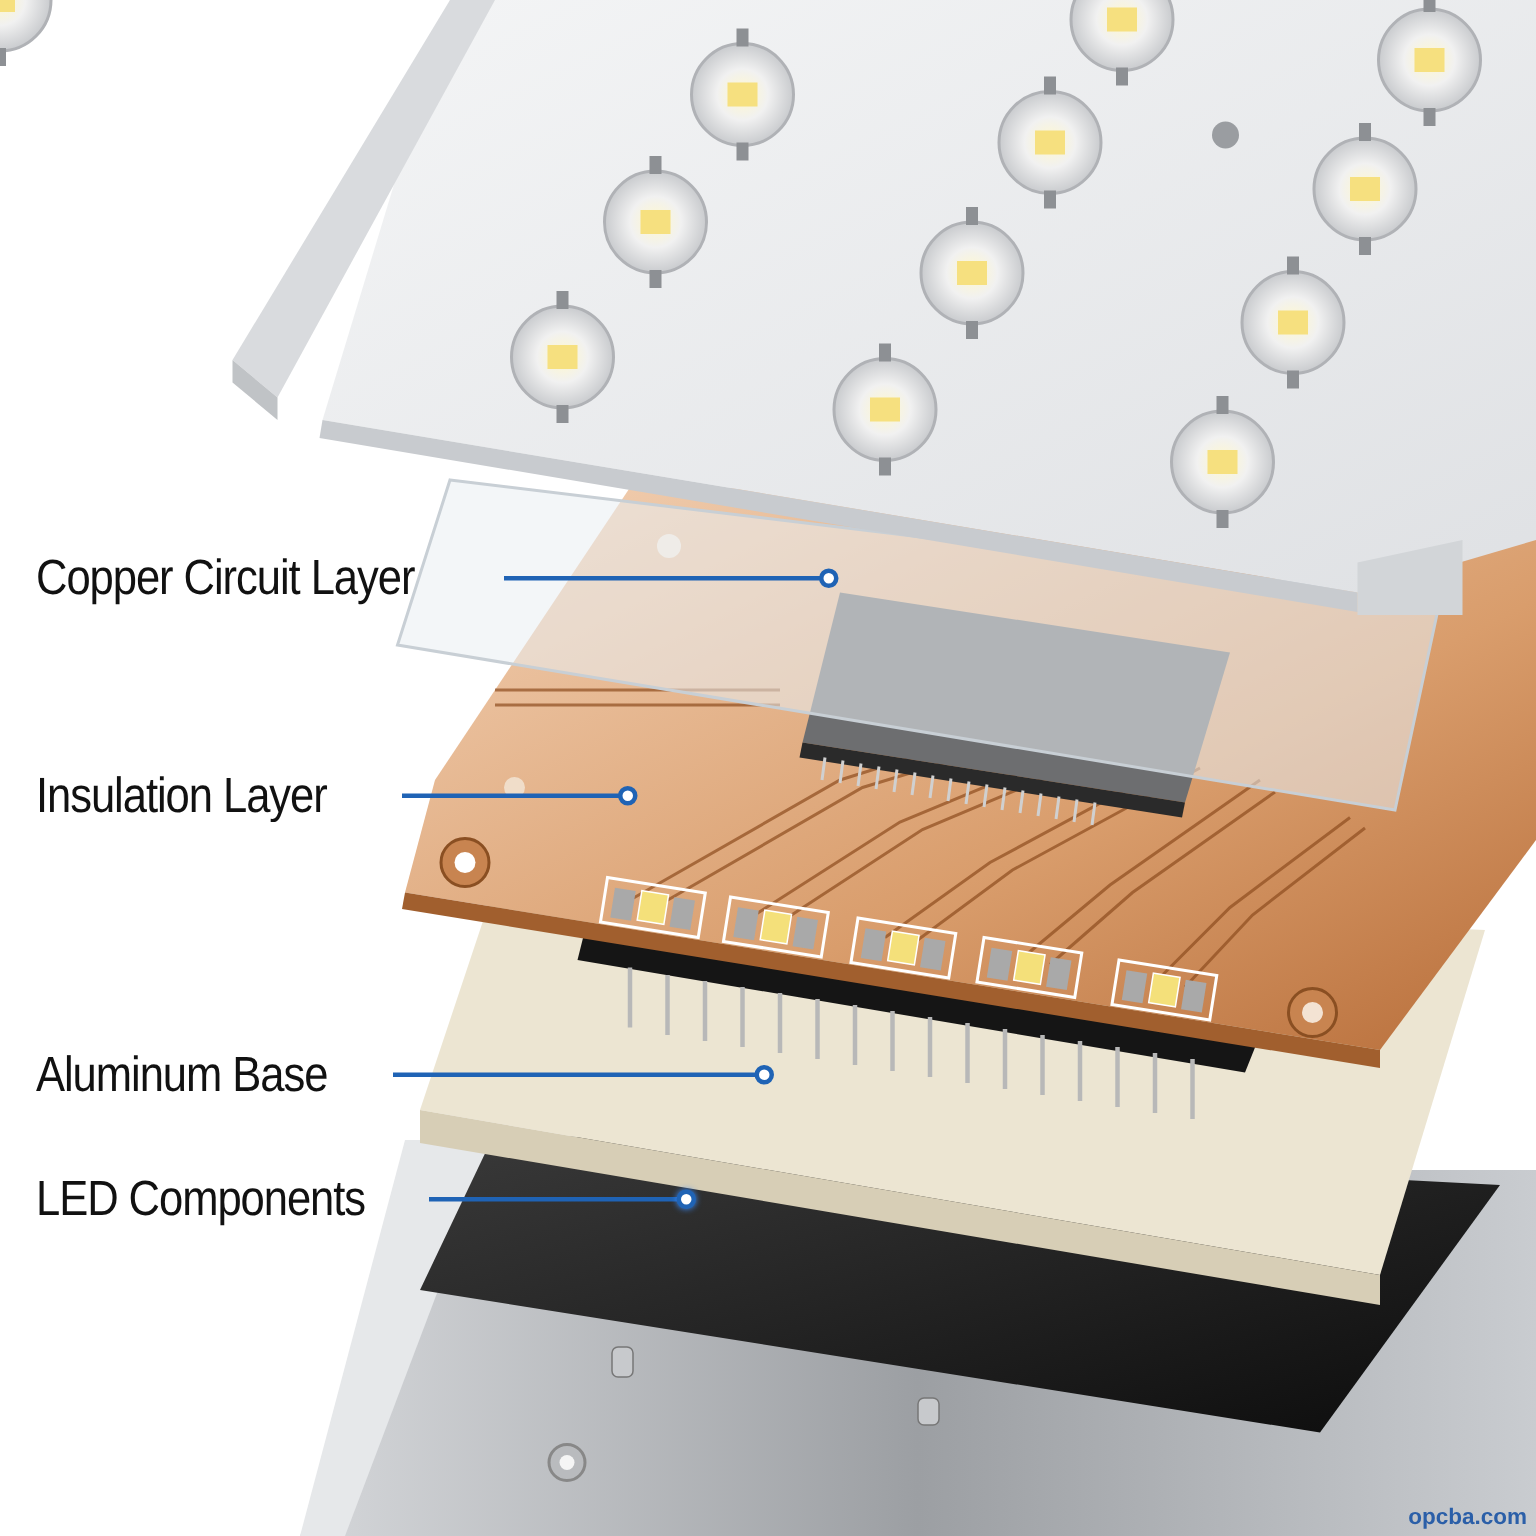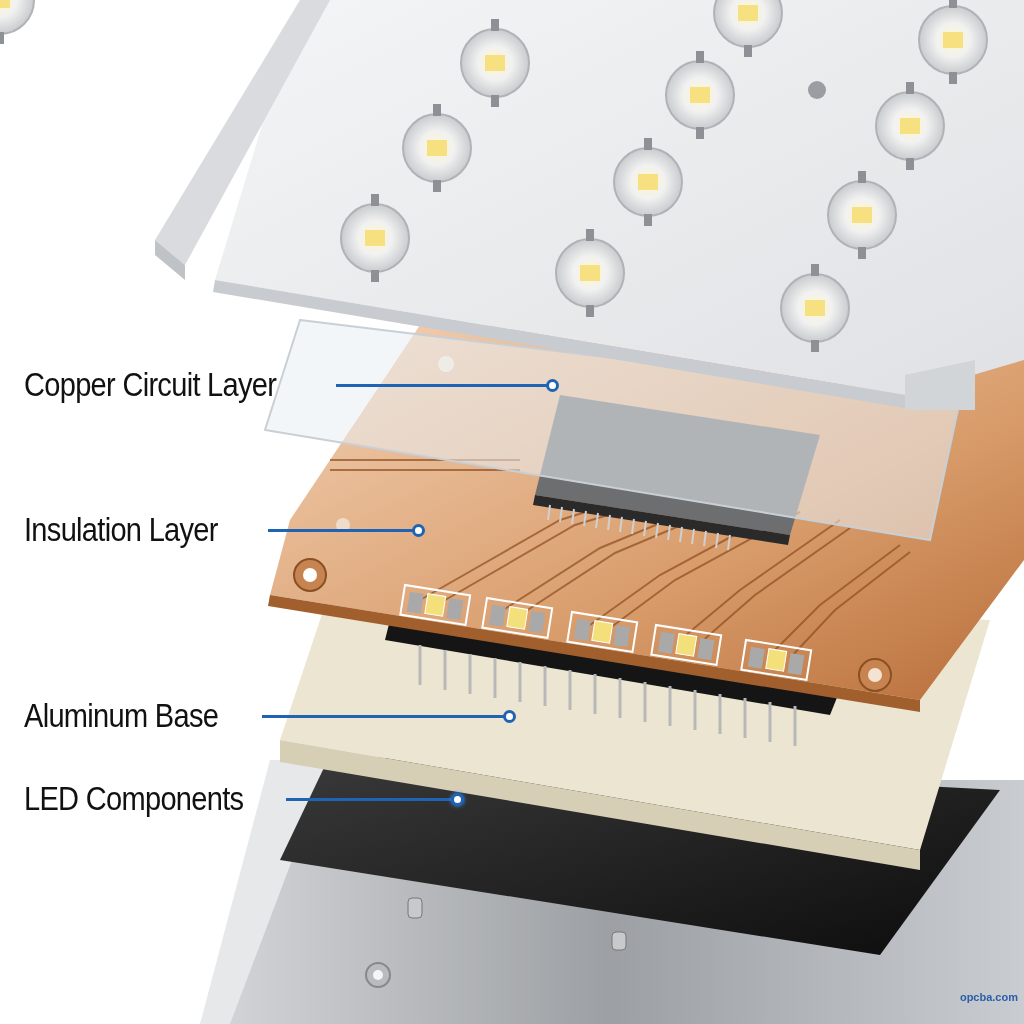--- a/index.html
+++ b/index.html
@@ -2,21 +2,21 @@
 <html><head>
 <meta charset="utf-8">
 <style>
   html,body{margin:0;padding:0;background:#ffffff;}
   body{width:1024px;height:1024px;position:relative;overflow:hidden;font-family:"Liberation Sans",sans-serif;}
   svg.scene{position:absolute;left:0;top:0;width:1024px;height:1024px;}
   .label{position:absolute;left:24px;font-family:"Liberation Sans",sans-serif;font-size:33px;color:#111;letter-spacing:-0.8px;transform:scaleX(0.88);transform-origin:left center;white-space:nowrap;}
   .callout-line{position:absolute;height:3px;background:#1f63b5;}
   .callout-dot{position:absolute;width:13px;height:13px;border-radius:50%;box-sizing:border-box;border:3px solid #1f63b5;background:#ffffff;}
   .callout-dot.filled{background:#ffffff;box-shadow:0 0 4px #3a8cff;}
-  .watermark{position:absolute;right:6px;bottom:21px;font-size:11px;font-weight:bold;color:#2b5fa8;font-family:"Liberation Sans",sans-serif;}
+  .watermark{position:absolute;right:6px;bottom:4px;font-size:15px;font-weight:bold;color:#2b5fa8;font-family:"Liberation Sans",sans-serif;}
 </style>
 </head>
 <body>
 
 <svg class="scene" viewBox="0 0 1024 1024" xmlns="http://www.w3.org/2000/svg">
   <defs>
     <linearGradient id="alu" x1="0" y1="0" x2="1" y2="1">
       <stop offset="0" stop-color="#f4f5f6"></stop>
         <stop offset="1" stop-color="#dfe1e4"></stop>
     </linearGradient>

